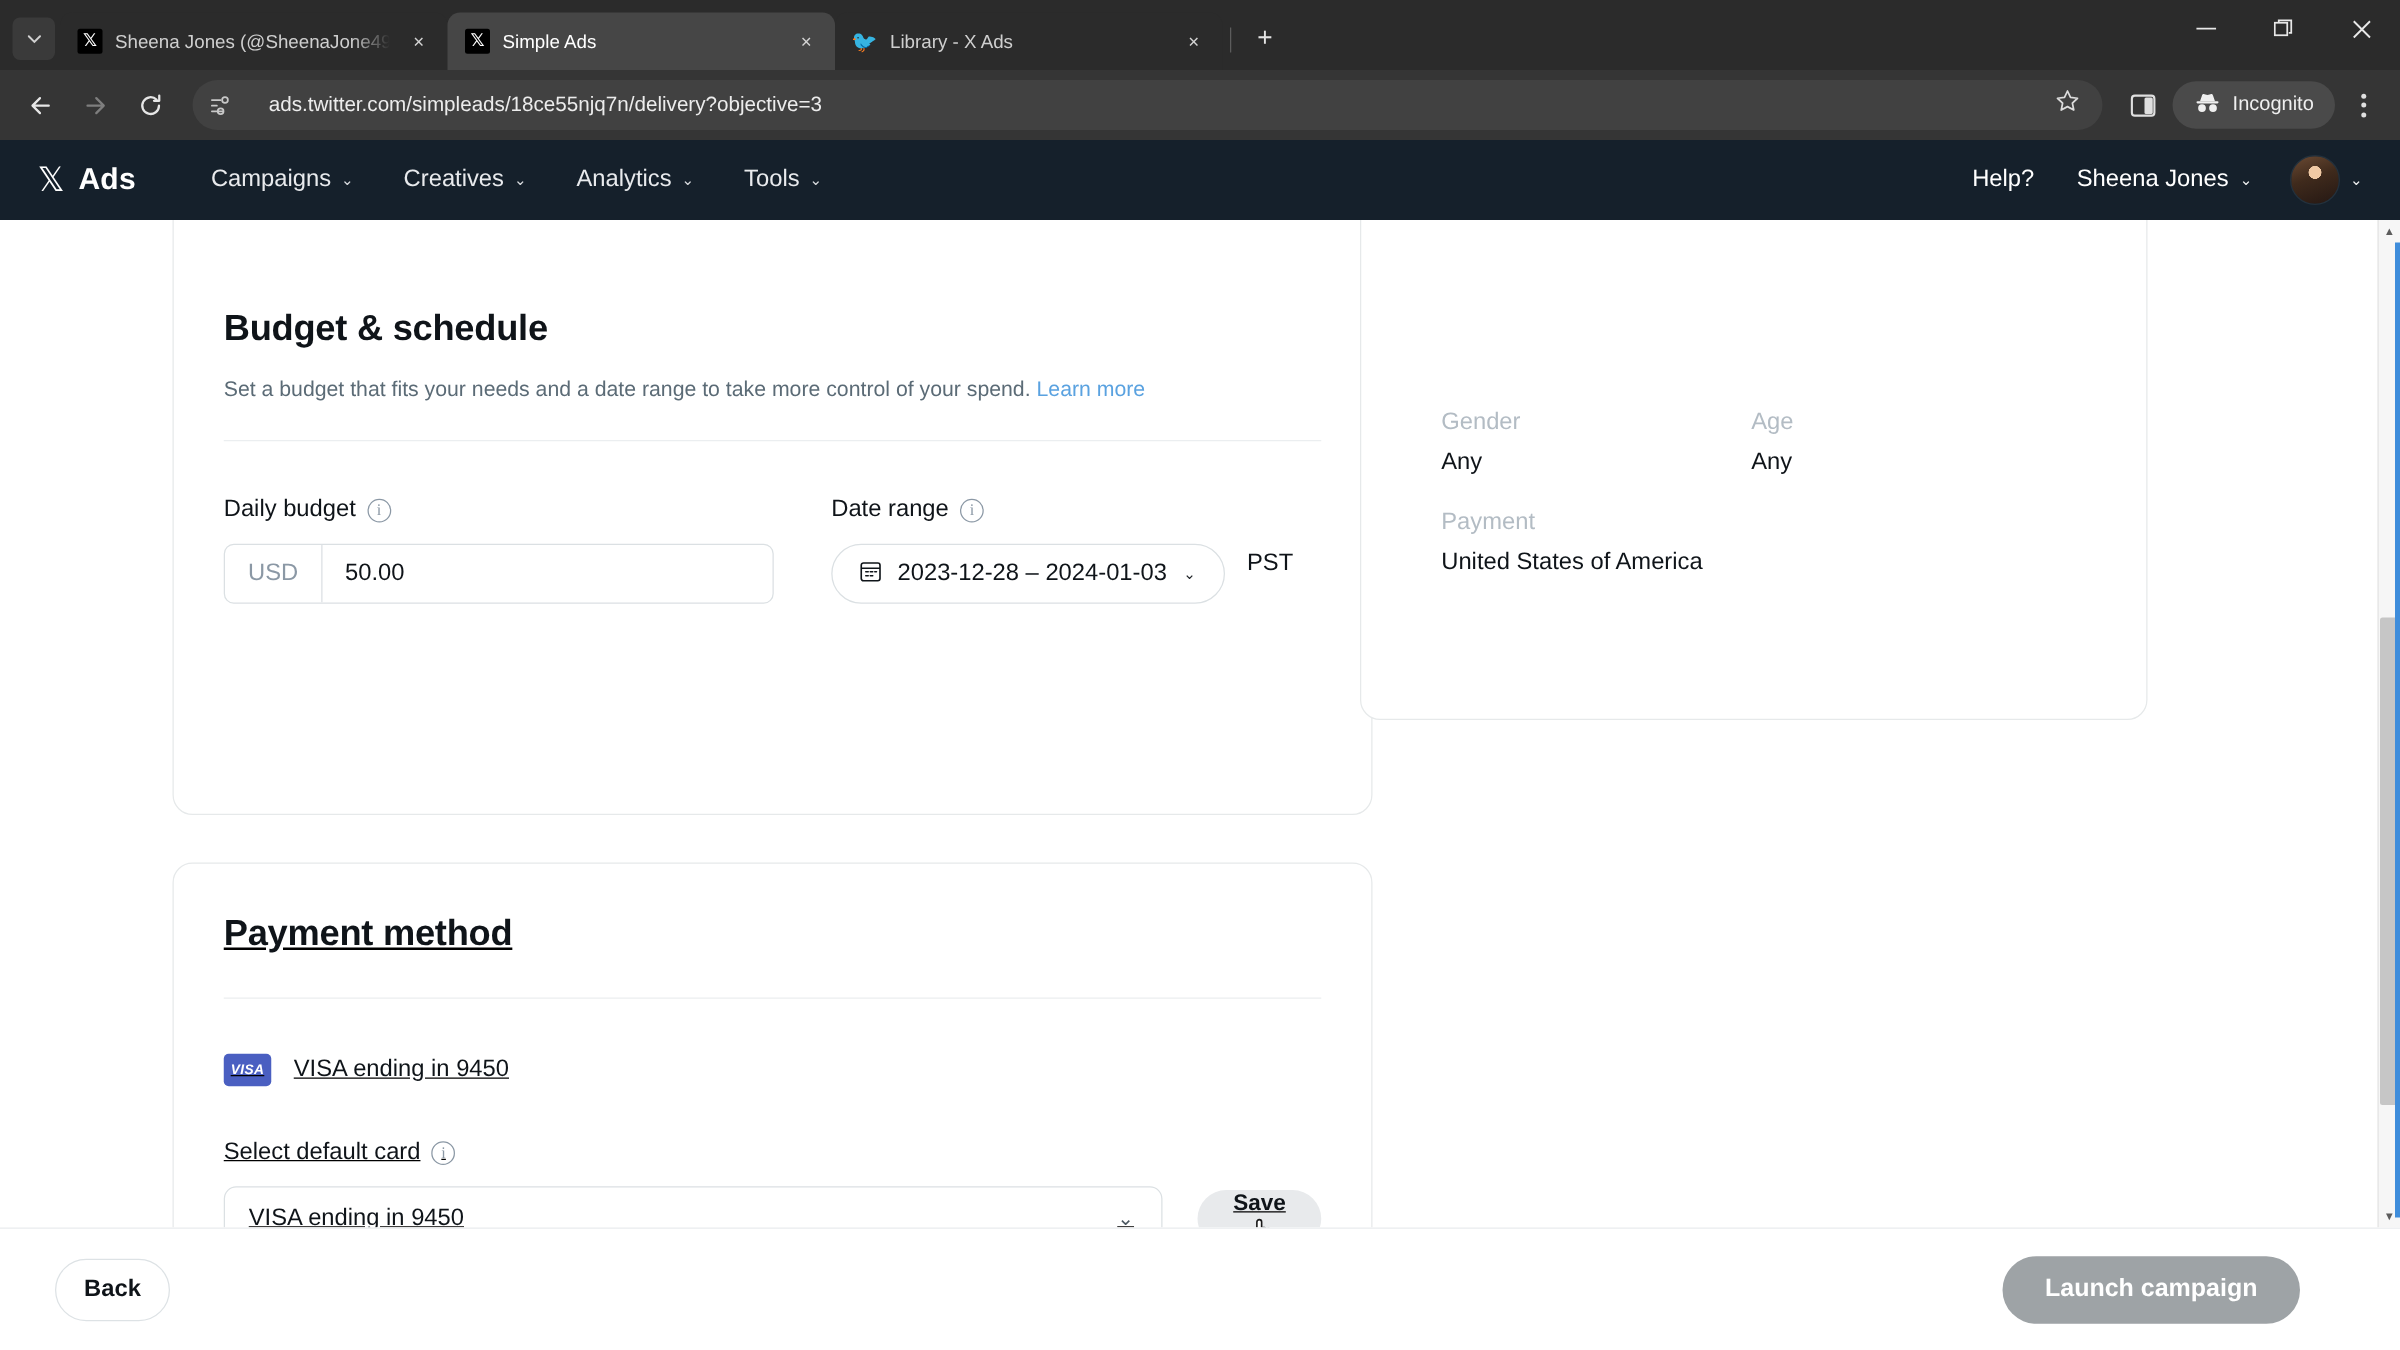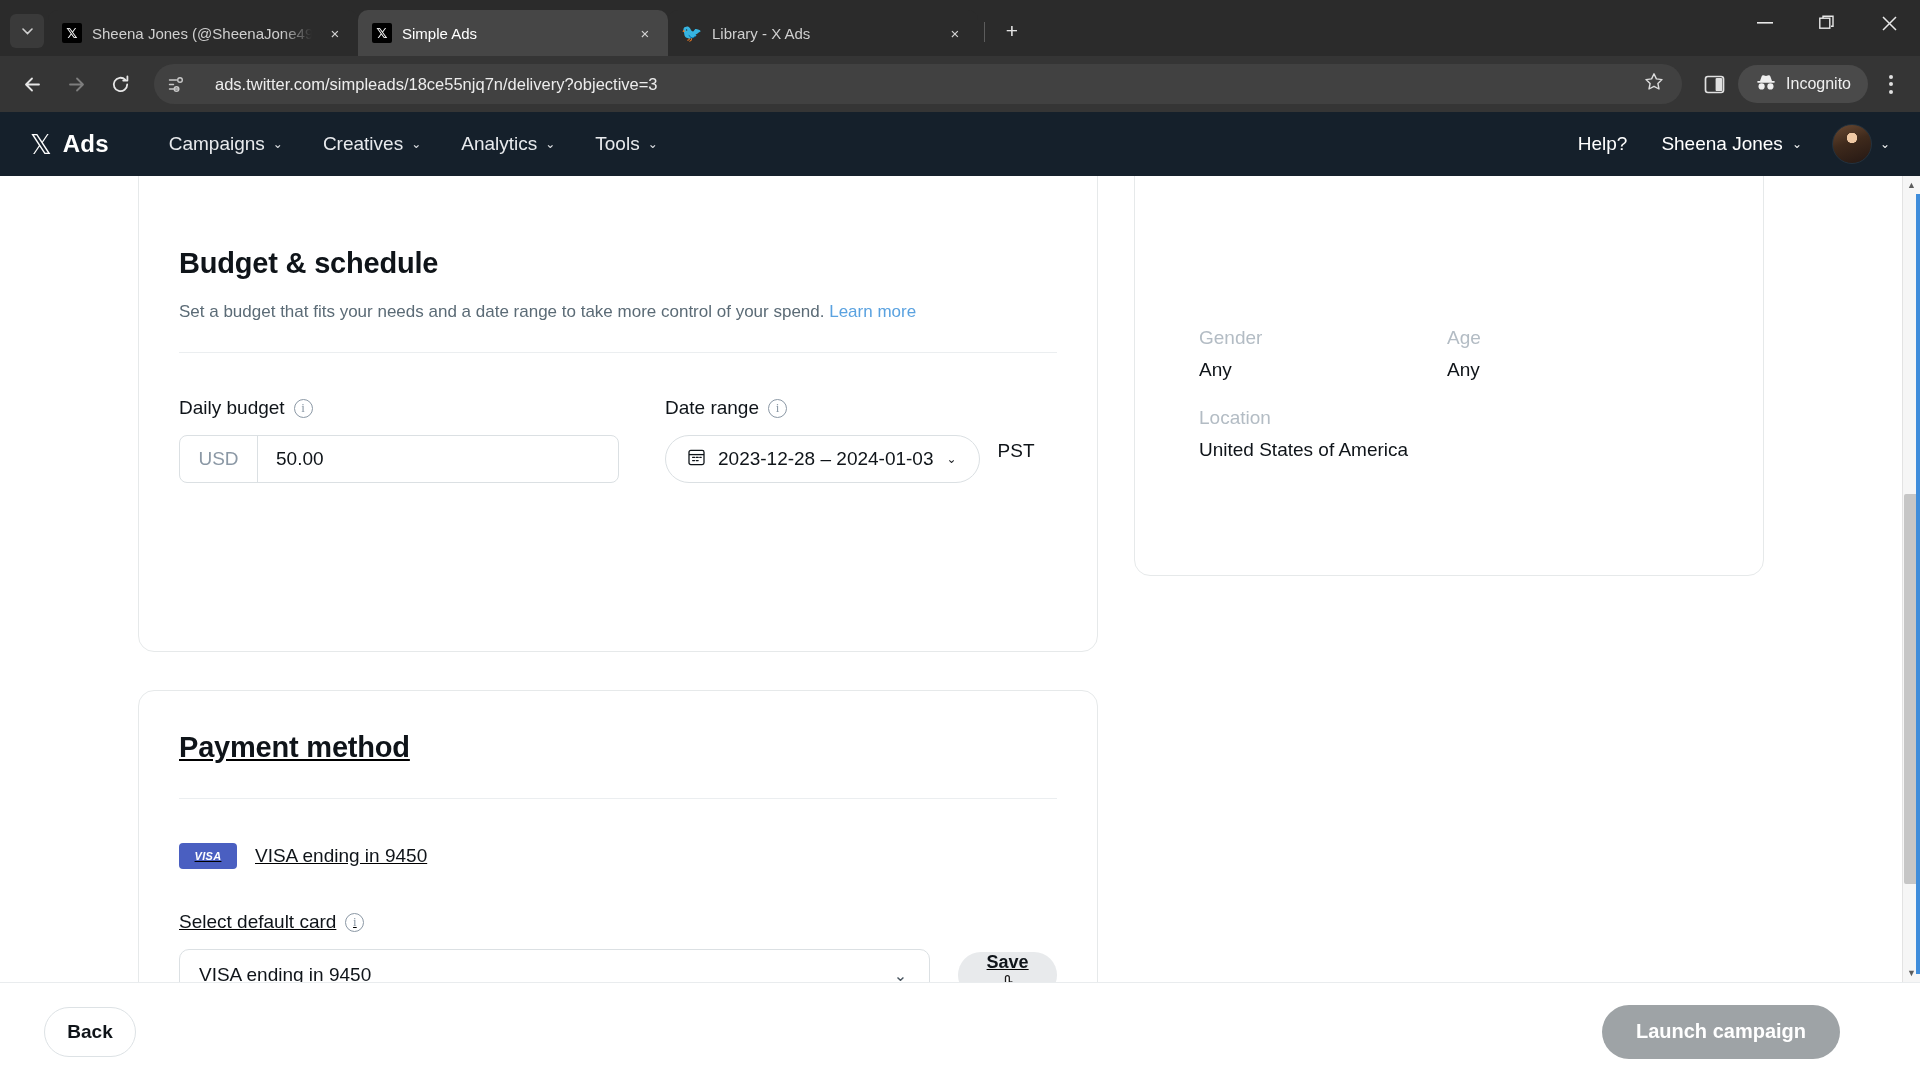--- a/index.html
+++ b/index.html
@@ -181,21 +181,21 @@
 
   .daterange {
     margin-top: 16px; height: 48px; border: 1px solid #dbe0e3; border-radius: 24px;
     display: inline-flex; align-items: center; gap: 13px; padding: 0 22px; background: #fff;
   }
   .dr-txt { font-size: 19px; color: #0f1419; white-space: nowrap; }
   .tz { font-size: 19px; color: #0f1419; margin-left: 18px; align-self: center; }
 
   .visa-row { display: flex; align-items: center; gap: 18px; margin-top: 44px; }
   .visa-badge {
-    width: 58px; height: 26px; border-radius: 4px; background: #4a5fc1;
+    width: 38px; height: 26px; border-radius: 4px; background: #4a5fc1;
     color: #fff; font-size: 11px; font-weight: bold; font-style: italic;
     display: flex; align-items: center; justify-content: center; letter-spacing: .3px; flex: none;
   }
   .visa-txt { font-size: 19px; color: #0f1419; }
 
   .select {
     margin-top: 16px; width: 760px; height: 52px;
     border: 1px solid #dbe0e3; border-radius: 10px; background: #fff;
     display: flex; align-items: center; justify-content: space-between;
     padding: 0 22px 0 19px; font-size: 19px; color: #0f1419;
@@ -208,21 +208,21 @@
     font-size: 18px; font-weight: bold; color: #0f1419;
     margin-left: 28px; margin-top: 19px; position: relative;
   }
   .cursor-hand {
     position: absolute; left: 40px; top: 21px; width: 24px; height: 30px;
     pointer-events: none;
   }
 
   
   .summary {
-    position: absolute; left: 1134px; top: -120px; width: 630px; height: 520px;
+    position: absolute; left: 1088px; top: -120px; width: 630px; height: 520px;
     border: 1px solid #e6e9ea; border-radius: 16px; background: #fff; padding: 0 64px;
   }
   .sum-grid { position: absolute; left: 64px; top: 270px; width: 500px; }
   .sum-lbl { font-size: 19px; color: #b3bcc4; }
   .sum-val { font-size: 19px; color: #0f1419; margin-top: 10px; }
   .sum-cols { display: flex; }
   .sum-col { width: 248px; }
   .sum-loc { margin-top: 26px; }
 
   
@@ -499,21 +499,21 @@
               <div class="sum-col">
                 <div class="sum-lbl">Gender</div>
                 <div class="sum-val">Any</div>
               </div>
               <div class="sum-col">
                 <div class="sum-lbl">Age</div>
                 <div class="sum-val">Any</div>
               </div>
             </div>
             <div class="sum-loc">
-              <div class="sum-lbl">Location</div>
+              <div class="sum-lbl">Payment</div>
               <div class="sum-val">United States of America</div>
             </div>
           </div>
         </div>
 
       </div>
 
       <div class="scrollbar">
         <div class="sb-arrow">▲</div>
         <div class="sb-track">

